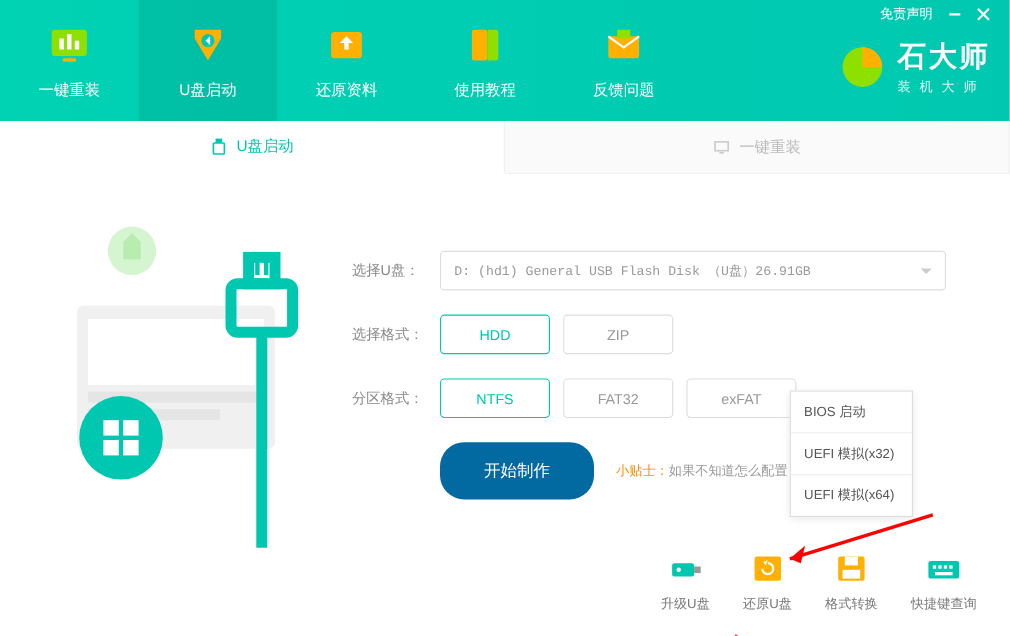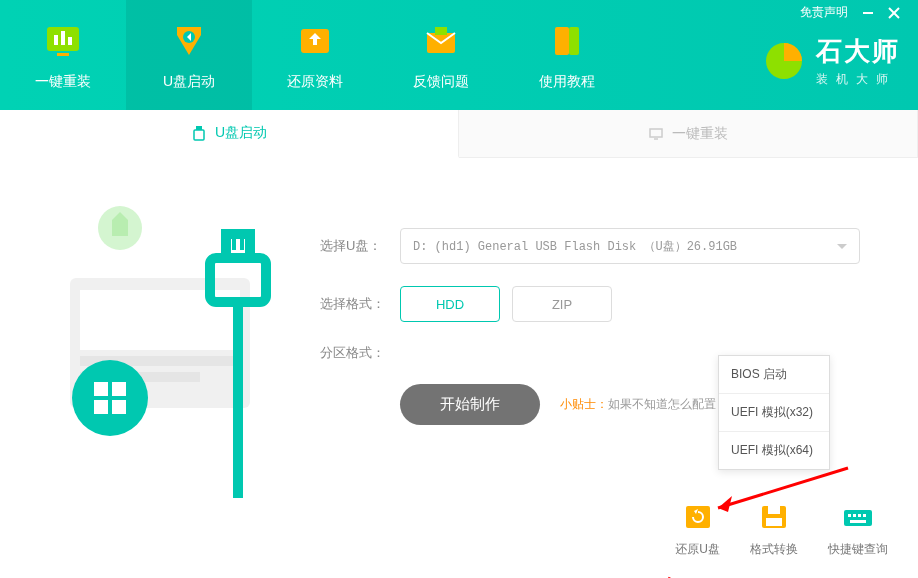--- a/index.html
+++ b/index.html
@@ -24,21 +24,21 @@
 .illus{position:absolute;left:20px;top:20px;width:280px;height:380px}
 .form{position:absolute;left:320px;top:70px;width:560px}
 .row{display:flex;align-items:center;margin-bottom:22px}
 .row label{width:70px;font-size:13px;color:#888;text-align:left;margin-right:10px}
 .select{flex:0 0 460px;height:36px;border:1px solid #ddd;border-radius:4px;display:flex;align-items:center;padding:0 12px;font-size:12px;color:#999;font-family:Liberation Mono, monospace;position:relative;cursor:pointer}
 .select:after{content:"";position:absolute;right:12px;top:15px;border:5px solid transparent;border-top-color:#ccc}
 .btns{display:flex;gap:12px}
 .opt{width:100px;height:36px;border:1px solid #ddd;border-radius:4px;display:flex;align-items:center;justify-content:center;font-size:13px;color:#999;cursor:pointer}
 .opt.sel{border-color:#00c8b0;color:#00c8b0}
 .row.action{margin-top:10px}
-.start{width:140px;height:41px;border-radius:22px;background:#737373;color:#fff;display:flex;align-items:center;justify-content:center;font-size:15px;cursor:pointer;margin-left:80px}
+.start{width:140px;height:52px;border-radius:22px;background:#0369a1;color:#fff;display:flex;align-items:center;justify-content:center;font-size:15px;cursor:pointer;margin-left:80px}
 .tip{font-size:12px;margin-left:20px}
 .tip .h{color:#ff8a00}
 .tip .b{color:#999}
 .tools{position:absolute;bottom:20px;right:30px;display:flex;gap:30px}
 .tool{display:flex;flex-direction:column;align-items:center;gap:8px;font-size:12px;color:#777;cursor:pointer}
 .tool-icon{width:44px;height:32px;display:flex;align-items:center;justify-content:center}
 .popup{position:absolute;right:88px;bottom:108px;width:112px;background:#fff;border:1px solid #ddd;box-shadow:0 2px 8px rgba(0,0,0,.1)}
 .popup div{padding:10px 12px;font-size:12px;color:#555;cursor:pointer}
 .popup div+div{border-top:1px solid #eee}
 .arrow1{position:absolute;right:60px;top:300px;pointer-events:none}
@@ -86,35 +86,35 @@
           <svg width="40" height="40">
             <rect x="6" y="8" width="28" height="24" rx="3" fill="#ffb000"></rect>
             <path d="M20 12l6 6h-4v6h-4v-6h-4z" fill="#fff"></path>
           </svg>
         </div>
       <span>还原资料</span>
     </div>
     <div class="nav-item">
       <div class="nav-icon">
           <svg width="40" height="40">
+            <rect x="8" y="6" width="14" height="28" rx="2" fill="#ffb000"></rect>
+            <rect x="22" y="6" width="10" height="28" rx="2" fill="#8ee000"></rect>
+          </svg>
+        </div>
+      <span>使用教程</span>
+    </div>
+    <div class="nav-item">
+      <div class="nav-icon">
+          <svg width="40" height="40">
             <rect x="6" y="12" width="28" height="20" rx="2" fill="#ffb000"></rect>
             <path d="M6 12l14 10 14-10" fill="none" stroke="#fff" stroke-width="2"></path>
             <rect x="14" y="6" width="12" height="8" fill="#8ee000"></rect>
           </svg>
         </div>
       <span>反馈问题</span>
-    </div>
-    <div class="nav-item">
-      <div class="nav-icon">
-          <svg width="40" height="40">
-            <rect x="8" y="6" width="14" height="28" rx="2" fill="#ffb000"></rect>
-            <rect x="22" y="6" width="10" height="28" rx="2" fill="#8ee000"></rect>
-          </svg>
-        </div>
-      <span>使用教程</span>
     </div>
   </div>
   <div class="logo">
     <svg width="44" height="44">
         <path d="M22 4c10 0 18 8 18 18s-8 18-18 18S4 32 4 22 12 4 22 4z" fill="#8ee000"></path>
         <path d="M22 4c10 0 18 8 18 18H22z" fill="#ffb000"></path>
       </svg>
     <div class="logo-text">
       <div class="t1">石大师</div>
       <div class="t2">装机大师</div>
@@ -168,20 +168,25 @@
     </div>
     <div class="row">
       <label>选择格式：</label>
       <div class="btns">
         <div class="opt sel">HDD</div>
         <div class="opt">ZIP</div>
       </div>
     </div>
     <div class="row">
       <label>分区格式：</label>
+      <div class="btns">
+        <div class="opt sel">NTFS</div>
+        <div class="opt">FAT32</div>
+        <div class="opt">exFAT</div>
+      </div>
     </div>
     <div class="row action">
       <div class="start">开始制作</div>
       <div class="tip">
         <span class="h">小贴士：</span><span class="b">如果不知道怎么配置          即可</span>
       </div>
     </div>
   </div>
 
   <div class="popup">
@@ -196,20 +201,30 @@
     </svg>
   <svg class="arrow2" width="140" height="80">
       <line x1="10" y1="10" x2="120" y2="70" stroke="#f00" stroke-width="3"></line>
       <polygon points="120,70 104,68 112,56" fill="#f00"></polygon>
     </svg>
 
   <div class="tools">
     <div class="tool">
       <div class="tool-icon">
           <svg width="36" height="30">
+            <rect x="6" y="10" width="20" height="12" rx="2" fill="#00c8b0"></rect>
+            <rect x="26" y="13" width="6" height="6" fill="#999"></rect>
+            <circle cx="12" cy="16" r="2" fill="#fff"></circle>
+          </svg>
+        </div>
+      <span>升级U盘</span>
+    </div>
+    <div class="tool">
+      <div class="tool-icon">
+          <svg width="36" height="30">
             <rect x="6" y="4" width="24" height="22" rx="2" fill="#ffb000"></rect>
             <path d="M18 10a5 5 0 1 1-5 5" fill="none" stroke="#fff" stroke-width="2"></path>
             <polygon points="14,9 18,7 16,12" fill="#fff"></polygon>
           </svg>
         </div>
       <span>还原U盘</span>
     </div>
     <div class="tool">
       <div class="tool-icon">
           <svg width="36" height="30">

